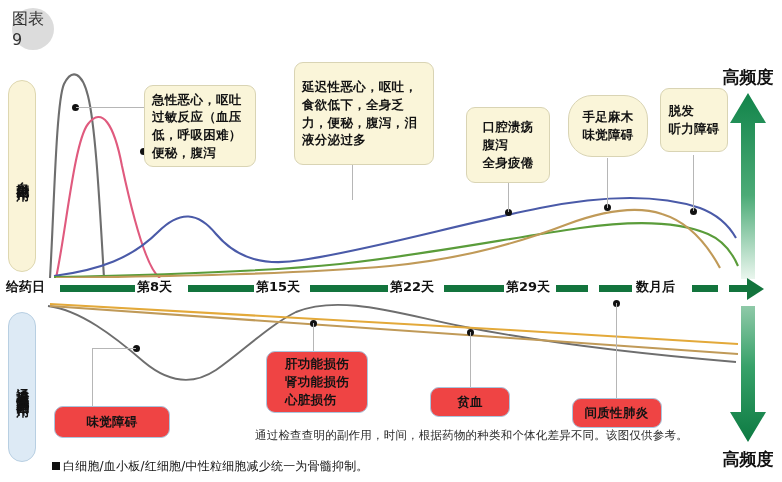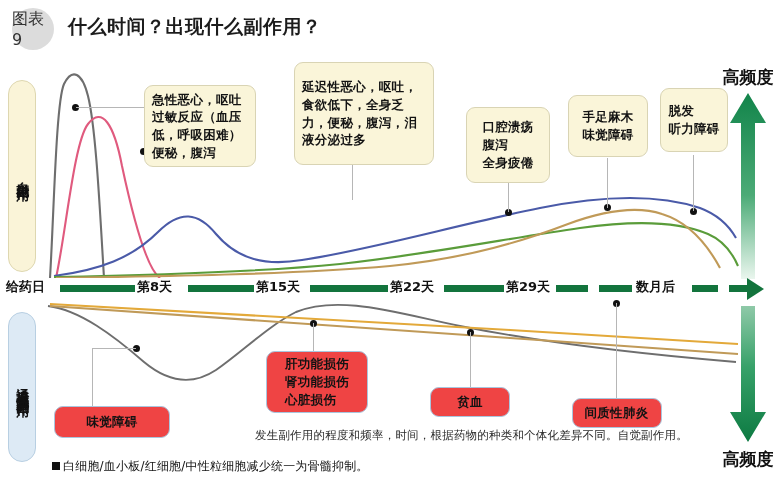--- a/index.html
+++ b/index.html
@@ -95,21 +95,20 @@
   .sq{display:inline-block;width:8px;height:8px;background:#111;margin-right:3px;
       vertical-align:middle;position:relative;top:-1px;}
 </style>
 </head>
 <body>
 
 <div id="root">
 
   <div class="hdr">
     <div class="hdr-badge">图表9</div>
-    <div class="hdr-title">什么时间？出现什么副作用？</div>
   </div>
 
   <div class="vlabel top">自觉副作用</div>
   <div class="vlabel bot">通过检查查明的副作用</div>
 
   <div class="chart" id="chart-top">
     <svg width="700" height="216" viewBox="0 0 700 216">
 
       <path d="M10,216 C14,150 16,40 24,22 C32,6 42,10 48,34 C56,66 60,150 64,216" fill="none" stroke="#6e6e6e" stroke-width="2.1"></path>
 
@@ -139,21 +138,21 @@
   <div class="lead v" style="left:607px;top:158px;height:50px;"></div>
   <div class="dot" style="left:690px;top:208px;"></div>
   <div class="lead v" style="left:693px;top:155px;height:56px;"></div>
 
   <div class="cbox cream" id="cb-acute" style="left:144px;top:85px;width:112px;height:82px;">急性恶心，呕吐过敏反应（血压低，呼吸困难）便秘，腹泻</div>
 
   <div class="cbox cream" id="cb-delayed" style="left:294px;top:62px;width:140px;height:103px;">延迟性恶心，呕吐，食欲低下，全身乏力，便秘，腹泻，泪液分泌过多</div>
 
   <div class="cbox cream" id="cb-mucositis" style="left:466px;top:88px;width:84px;height:76px;margin-top:19px;">口腔溃疡<br>腹泻<br>全身疲倦</div>
 
-  <div class="cbox cream" id="cb-neuropathy" style="left:568px;top:95px;width:80px;height:62px;">手足麻木<br>味觉障碍</div>
+  <div class="cbox cream" id="cb-neuropathy" style="left:568px;top:95px;width:80px;height:62px;border-radius:24px;">手足麻木<br>味觉障碍</div>
 
   <div class="cbox cream" id="cb-alopecia" style="left:660px;top:88px;width:68px;height:64px;">脱发<br>听力障碍</div>
 
   <div class="freq" style="left:718px;top:66px;">
     <div class="freq-text">高频度</div>
     <svg width="40" height="192" viewBox="0 0 40 192">
       <defs>
         <linearGradient id="gup" x1="0" y1="0" x2="0" y2="1">
           <stop offset="0%" stop-color="#12844a"></stop>
           <stop offset="55%" stop-color="#4cab77"></stop>
@@ -224,18 +223,18 @@
           <stop offset="0%" stop-color="#8fc9a8"></stop>
           <stop offset="45%" stop-color="#37a169"></stop>
           <stop offset="100%" stop-color="#0d7a42"></stop>
         </linearGradient>
       </defs>
       <path d="M20,138 L38,108 L27,108 L27,2 L13,2 L13,108 L2,108 Z" fill="url(#gdn)"></path>
     </svg>
     <div class="freq-text" style="margin-top:2px;">高频度</div>
   </div>
 
-  <div class="note" id="note-main">发生副作用的程度和频率，时间，根据药物的种类和个体化差异不同。自觉副作用。</div>
+  <div class="note" id="note-main">通过检查查明的副作用，时间，根据药物的种类和个体化差异不同。该图仅供参考。</div>
   <div class="note" id="note-foot">
     <span class="sq"></span><span>白细胞/血小板/红细胞/中性粒细胞减少统一为骨髓抑制。</span>
   </div>
 
 </div>
 
 </body></html>

